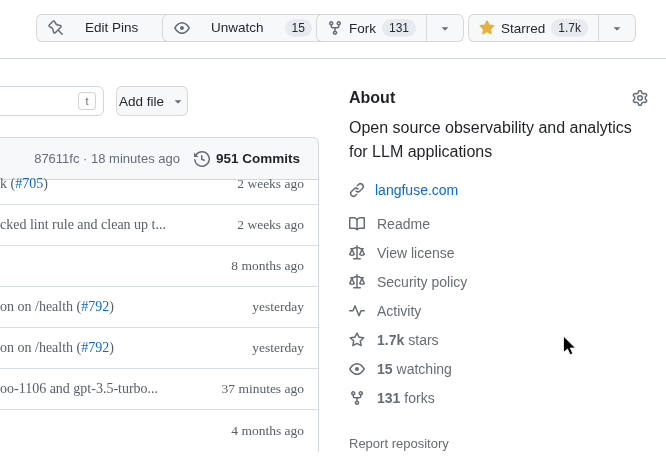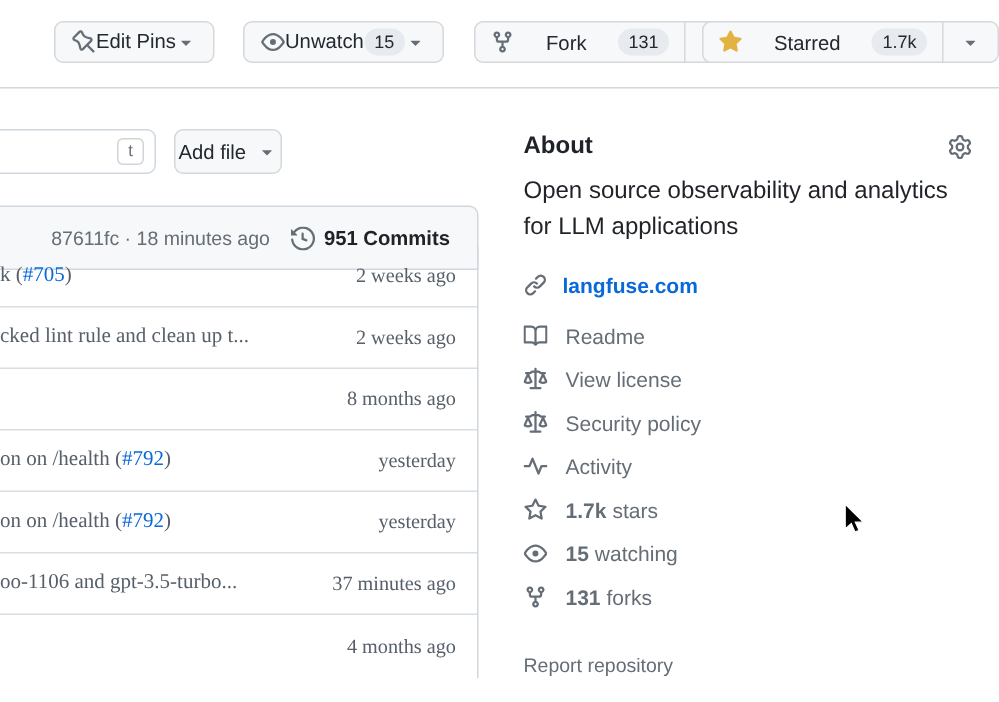--- a/index.html
+++ b/index.html
@@ -8,27 +8,27 @@
     font-family:"Liberation Sans","DejaVu Sans",sans-serif;color:#1f2328;
     -webkit-font-smoothing:antialiased;
   }
   .icon{width:16px;height:16px;fill:#656d76;flex:none;display:block;}
   .caret{width:14px;height:14px;fill:#656d76;flex:none;display:block;}
 
   
   .topbar{position:absolute;top:0;left:0;right:0;height:58px;background:#fff;border-bottom:1px solid #d0d7de;}
   .btn,.btn-group{position:absolute;top:14px;height:28px;box-sizing:border-box;}
   .btn{
-    display:inline-flex;align-items:center;gap:0;padding:0 11px;
+    display:inline-flex;align-items:center;gap:21px;padding:0 11px;
     background:#f6f8fa;border:1px solid rgba(31,35,40,.15);border-radius:6px;
     font-family:inherit;font-size:13.5px;font-weight:500;color:#24292f;cursor:pointer;line-height:26px;
   }
   .btn-group{display:inline-flex;background:#f6f8fa;border:1px solid rgba(31,35,40,.15);border-radius:6px;}
   .btn-part{
-    display:inline-flex;align-items:center;gap:21px;padding:0 10px;height:26px;
+    display:inline-flex;align-items:center;gap:6px;padding:0 10px;height:26px;
     background:transparent;border:none;font-family:inherit;font-size:13.5px;font-weight:500;color:#24292f;cursor:pointer;
   }
   .btn-part + .btn-part{border-left:1px solid rgba(31,35,40,.15);padding:0 11px;}
   .pill{
     background:rgba(175,184,193,.2);border-radius:2em;padding:0 7px;height:18px;line-height:18px;
     font-size:12px;font-weight:500;color:#24292f;
   }
   .star-yellow{fill:#e3b341;}
 
   
@@ -74,21 +74,21 @@
   .msg a{color:#0969da;text-decoration:none;cursor:pointer;}
   .age{flex:none;color:#57606a;font-size:13.5px;white-space:nowrap;margin-left:12px;}
 
   
   .about{position:absolute;left:349px;top:86px;width:299px;}
   .about-header{display:flex;align-items:center;justify-content:space-between;height:24px;}
   .about-title{font-size:16px;font-weight:600;color:#1f2328;}
   .gear-btn{background:none;border:none;padding:0;cursor:pointer;}
   .about-desc{margin-top:6px;width:299px;font-size:16px;line-height:24px;color:#1f2328;}
   .about-site{margin-top:18px;display:flex;align-items:center;gap:10px;}
-  .about-site a{font-size:14px;font-weight:700;color:#0969da;text-decoration:none;cursor:pointer;}
+  .about-site a{font-size:14px;font-weight:400;color:#0969da;text-decoration:none;cursor:pointer;}
   .about-list{margin-top:18px;display:flex;flex-direction:column;gap:13px;}
   .about-item{display:flex;align-items:center;gap:12px;font-size:14px;color:#656d76;cursor:pointer;}
   .about-item .item-text{display:flex;gap:4px;align-items:baseline;}
   .about-item b{font-weight:700;color:#656d76;}
   .about-item b:empty{display:none;}
   .report-link{margin-top:30px;font-size:13px;color:#656d76;cursor:pointer;}
 
   
   .cursor{position:absolute;left:562px;top:335px;width:15px;height:22px;pointer-events:none;}
 </style>

